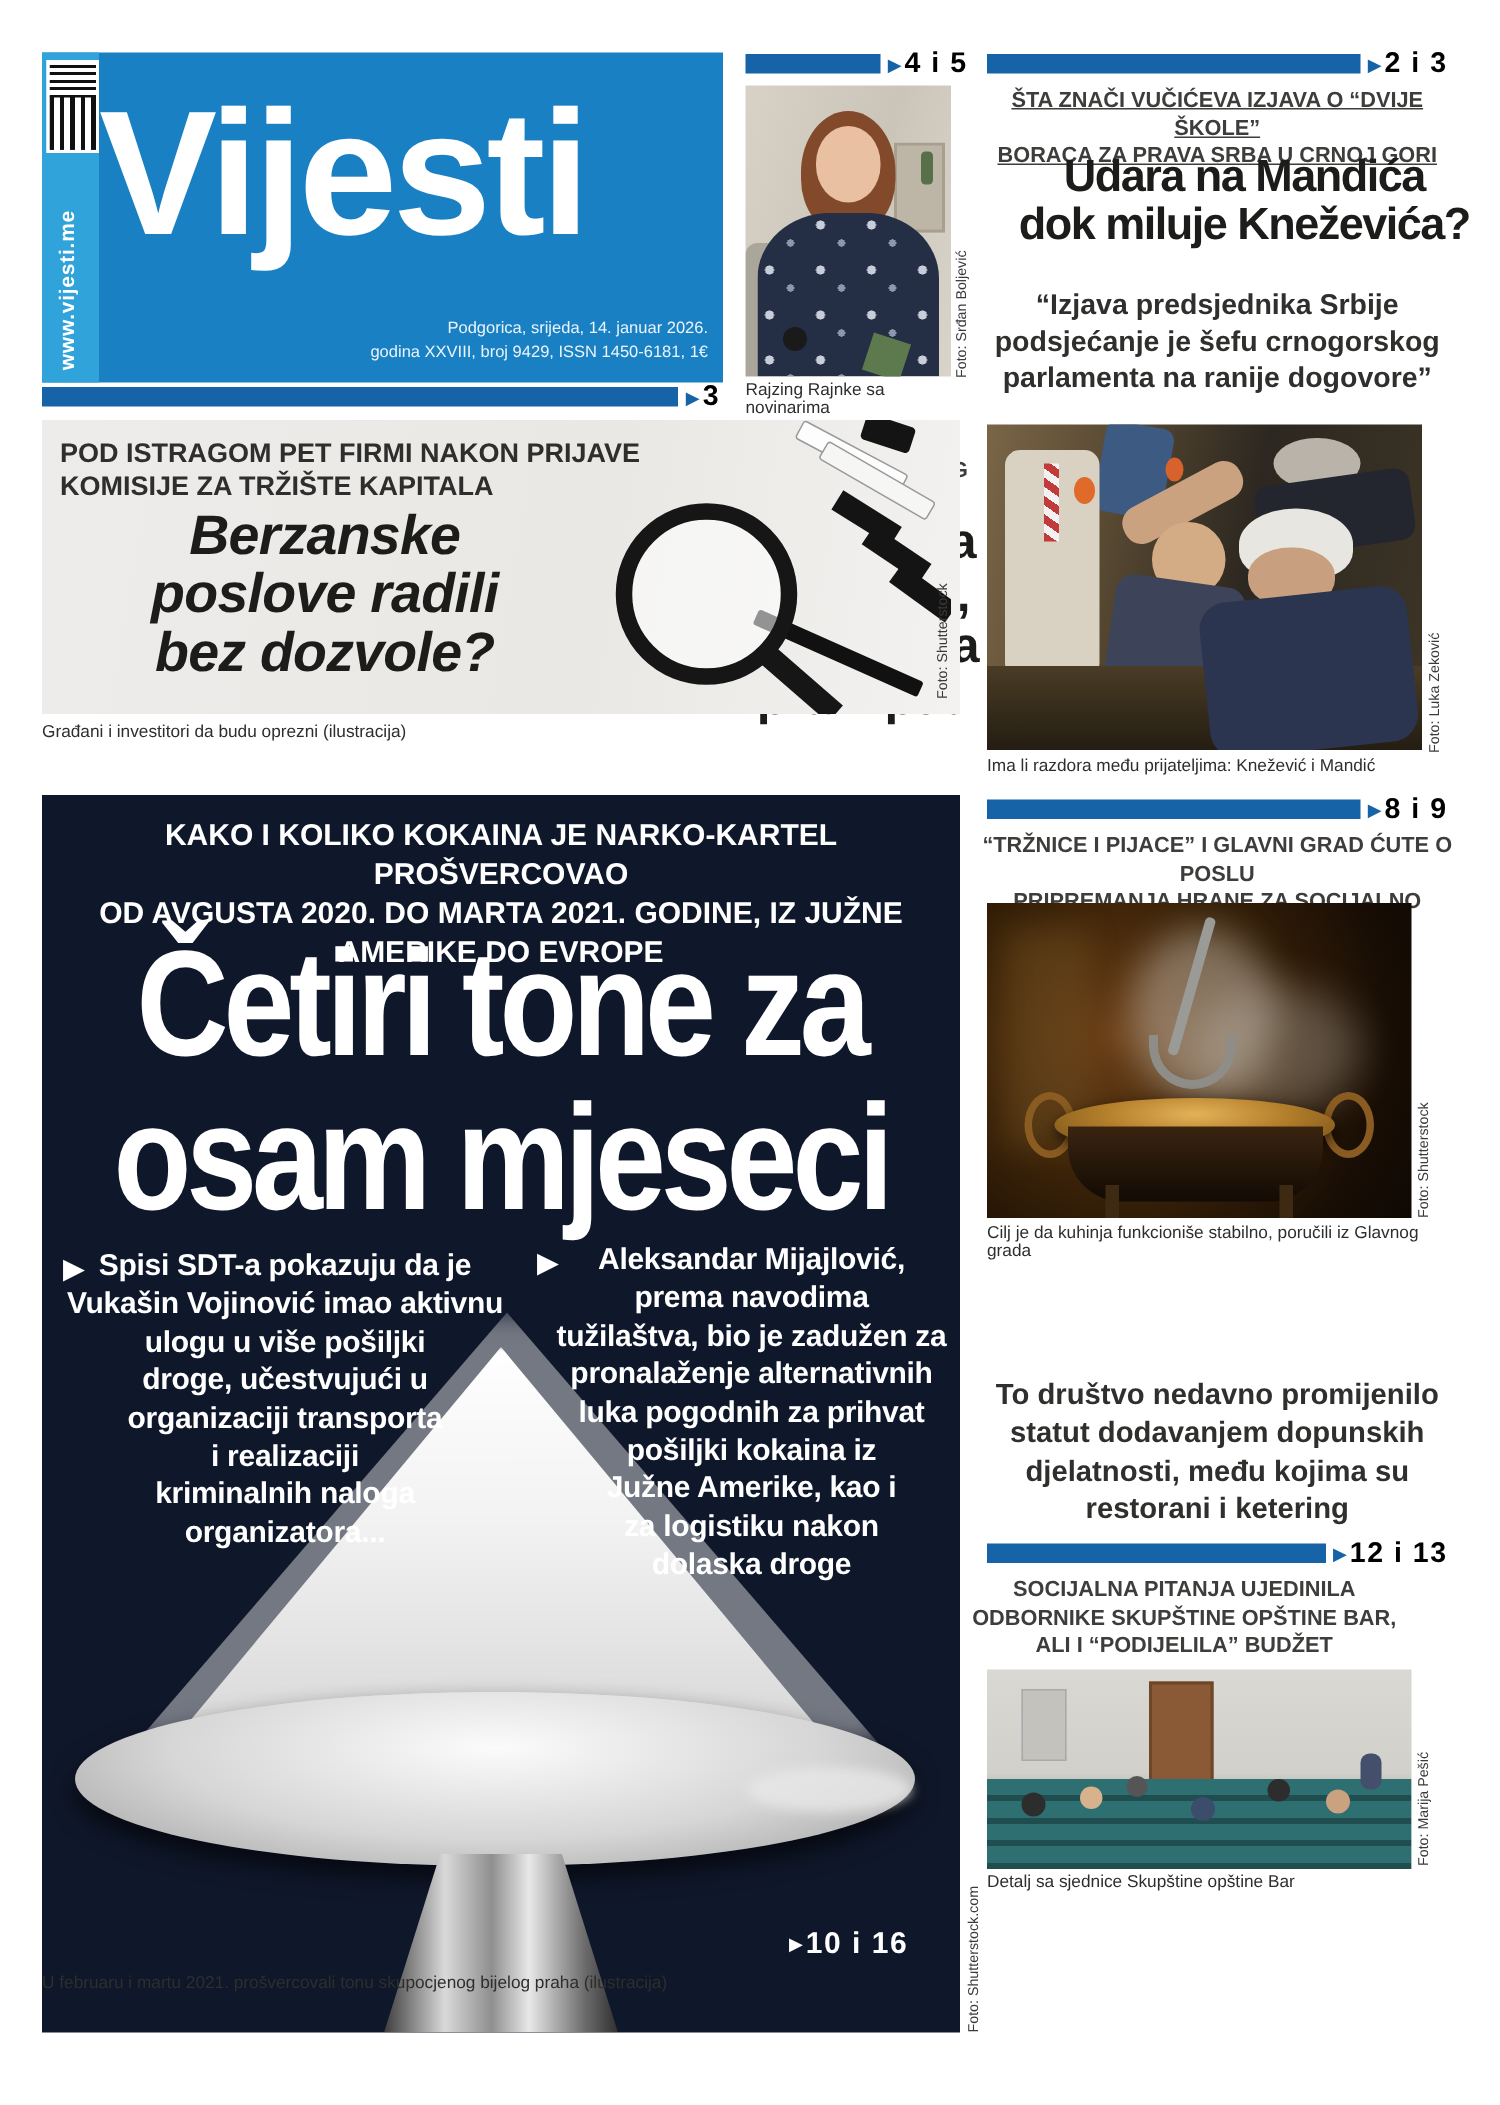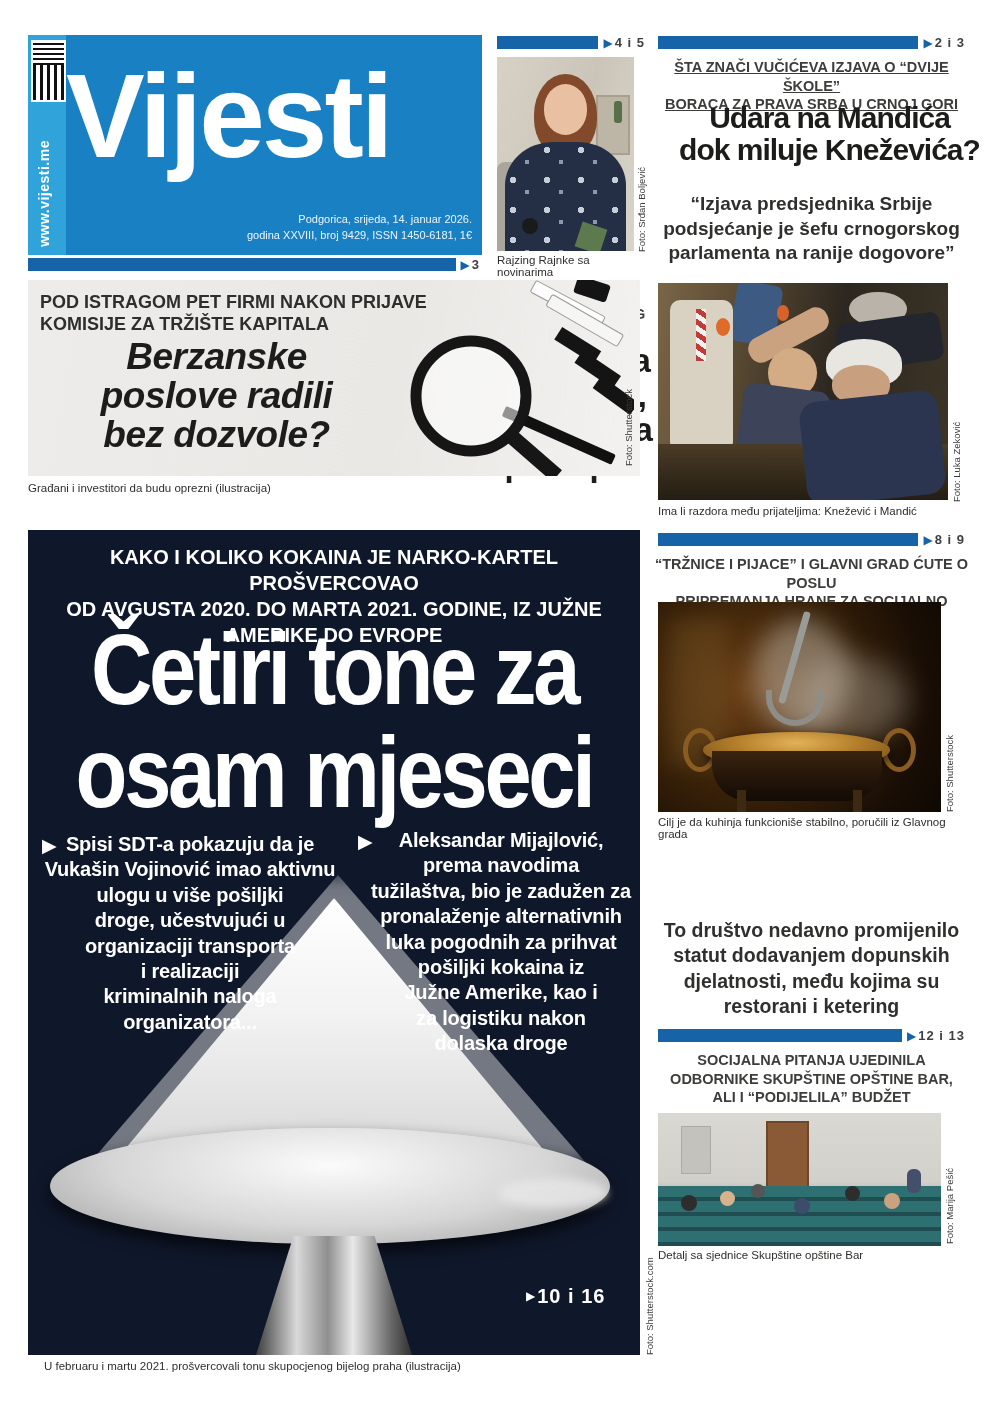--- a/index.html
+++ b/index.html
@@ -21,21 +21,21 @@
       font-weight:700;font-style:italic;font-size:21px;letter-spacing:1px;}
   .mh-logo{position:absolute;left:38px;top:22px;width:416px;text-align:left;color:#fff;
       font-family:Liberation Sans, sans-serif;font-weight:700;font-size:118px;line-height:1;letter-spacing:-3px;}
   .mh-date{position:absolute;right:10px;bottom:12px;text-align:right;color:#eaf4fb;
       font-size:11px;line-height:1.4;white-space:pre-line;}
 
   
   .pgmark{position:absolute;display:flex;align-items:center;height:15px;}
   .pgmark .bar{flex:1;height:13px;background:#1763a8;margin-right:5px;}
   .pgmark .arr{color:#1763a8;font-size:12px;line-height:1;margin-right:2px;}
-  .pgmark .num{color:#404040;font-weight:700;font-size:13px;letter-spacing:1px;line-height:1;}
+  .pgmark .num{color:#000000;font-weight:700;font-size:19px;letter-spacing:1px;line-height:1;}
   .pgmark.white .arr{color:#fff;}
   .pgmark.white .num{color:#fff;}
 
   
   .kicker{font-weight:700;color:#3d3d3b;white-space:pre-line;text-align:center;
       font-size:14.5px;line-height:1.28;}
   .kicker.left{text-align:left;font-size:18px;line-height:1.2;color:#2e2e2c;}
   .headline{font-weight:700;color:#1c1c1a;white-space:pre-line;text-align:center;
       letter-spacing:-0.5px;line-height:1.05;}
   .standfirst{font-weight:600;color:#2f2f2d;white-space:pre-line;text-align:center;line-height:1.3;}
@@ -264,21 +264,21 @@
 Južne Amerike, kao i
 za logistiku nakon
 dolaska droge</div>
 
     <div class="pgmark white" style="right:18px;top:758px;width:96px;">
       <span class="arr">▶</span>
       <span class="num" style="font-size:20px;">10 i 16</span>
     </div>
   </div>
   <div class="abs vcred" style="left:644px;top:1242px;height:113px;">Foto: Shutterstock.com</div>
-  <div class="abs caption" style="left:28px;top:1360px;width:560px;margin-left:16px;">U februaru i martu 2021. prošvercovali tonu skupocjenog bijelog praha (ilustracija)</div>
+  <div class="abs caption" style="left:28px;top:1316px;width:560px;">U februaru i martu 2021. prošvercovali tonu skupocjenog bijelog praha (ilustracija)</div>
 
   <div class="pgmark" style="left:658px;top:532px;width:307px;">
     <span class="bar"></span>
     <span class="arr">▶</span>
     <span class="num">8 i 9</span>
   </div>
   <div class="abs kicker" style="left:654px;top:555px;width:315px;">“TRŽNICE I PIJACE” I GLAVNI GRAD ĆUTE O POSLU
 PRIPREMANJA HRANE ZA SOCIJALNO UGROŽENE</div>
 
   <div class="photo ph-kitchen" style="left:658px;top:602px;width:283px;height:210px;">
@@ -300,21 +300,21 @@
   <div class="abs standfirst" style="left:658px;top:918px;width:307px;font-size:19.5px;">To društvo nedavno promijenilo
 statut dodavanjem dopunskih
 djelatnosti, među kojima su
 restorani i ketering</div>
 
   <div class="pgmark" style="left:658px;top:1028px;width:307px;">
     <span class="bar"></span>
     <span class="arr">▶</span>
     <span class="num">12 i 13</span>
   </div>
-  <div class="abs kicker" style="left:658px;top:1051px;width:307px;">SOCIJALNA PITANJA UJEDINILA
+  <div class="abs kicker" style="left:636px;top:1051px;width:307px;">SOCIJALNA PITANJA UJEDINILA
 ODBORNIKE SKUPŠTINE OPŠTINE BAR,
 ALI I “PODIJELILA” BUDŽET</div>
 
   <div class="photo ph-hall" style="left:658px;top:1113px;width:283px;height:133px;">
     <div class="hl-frame"></div>
     <div class="hl-door"></div>
     <div class="hl-seats"></div>
     <div class="hl-p1"></div>
     <div class="hl-p2"></div>
     <div class="hl-p3"></div>

